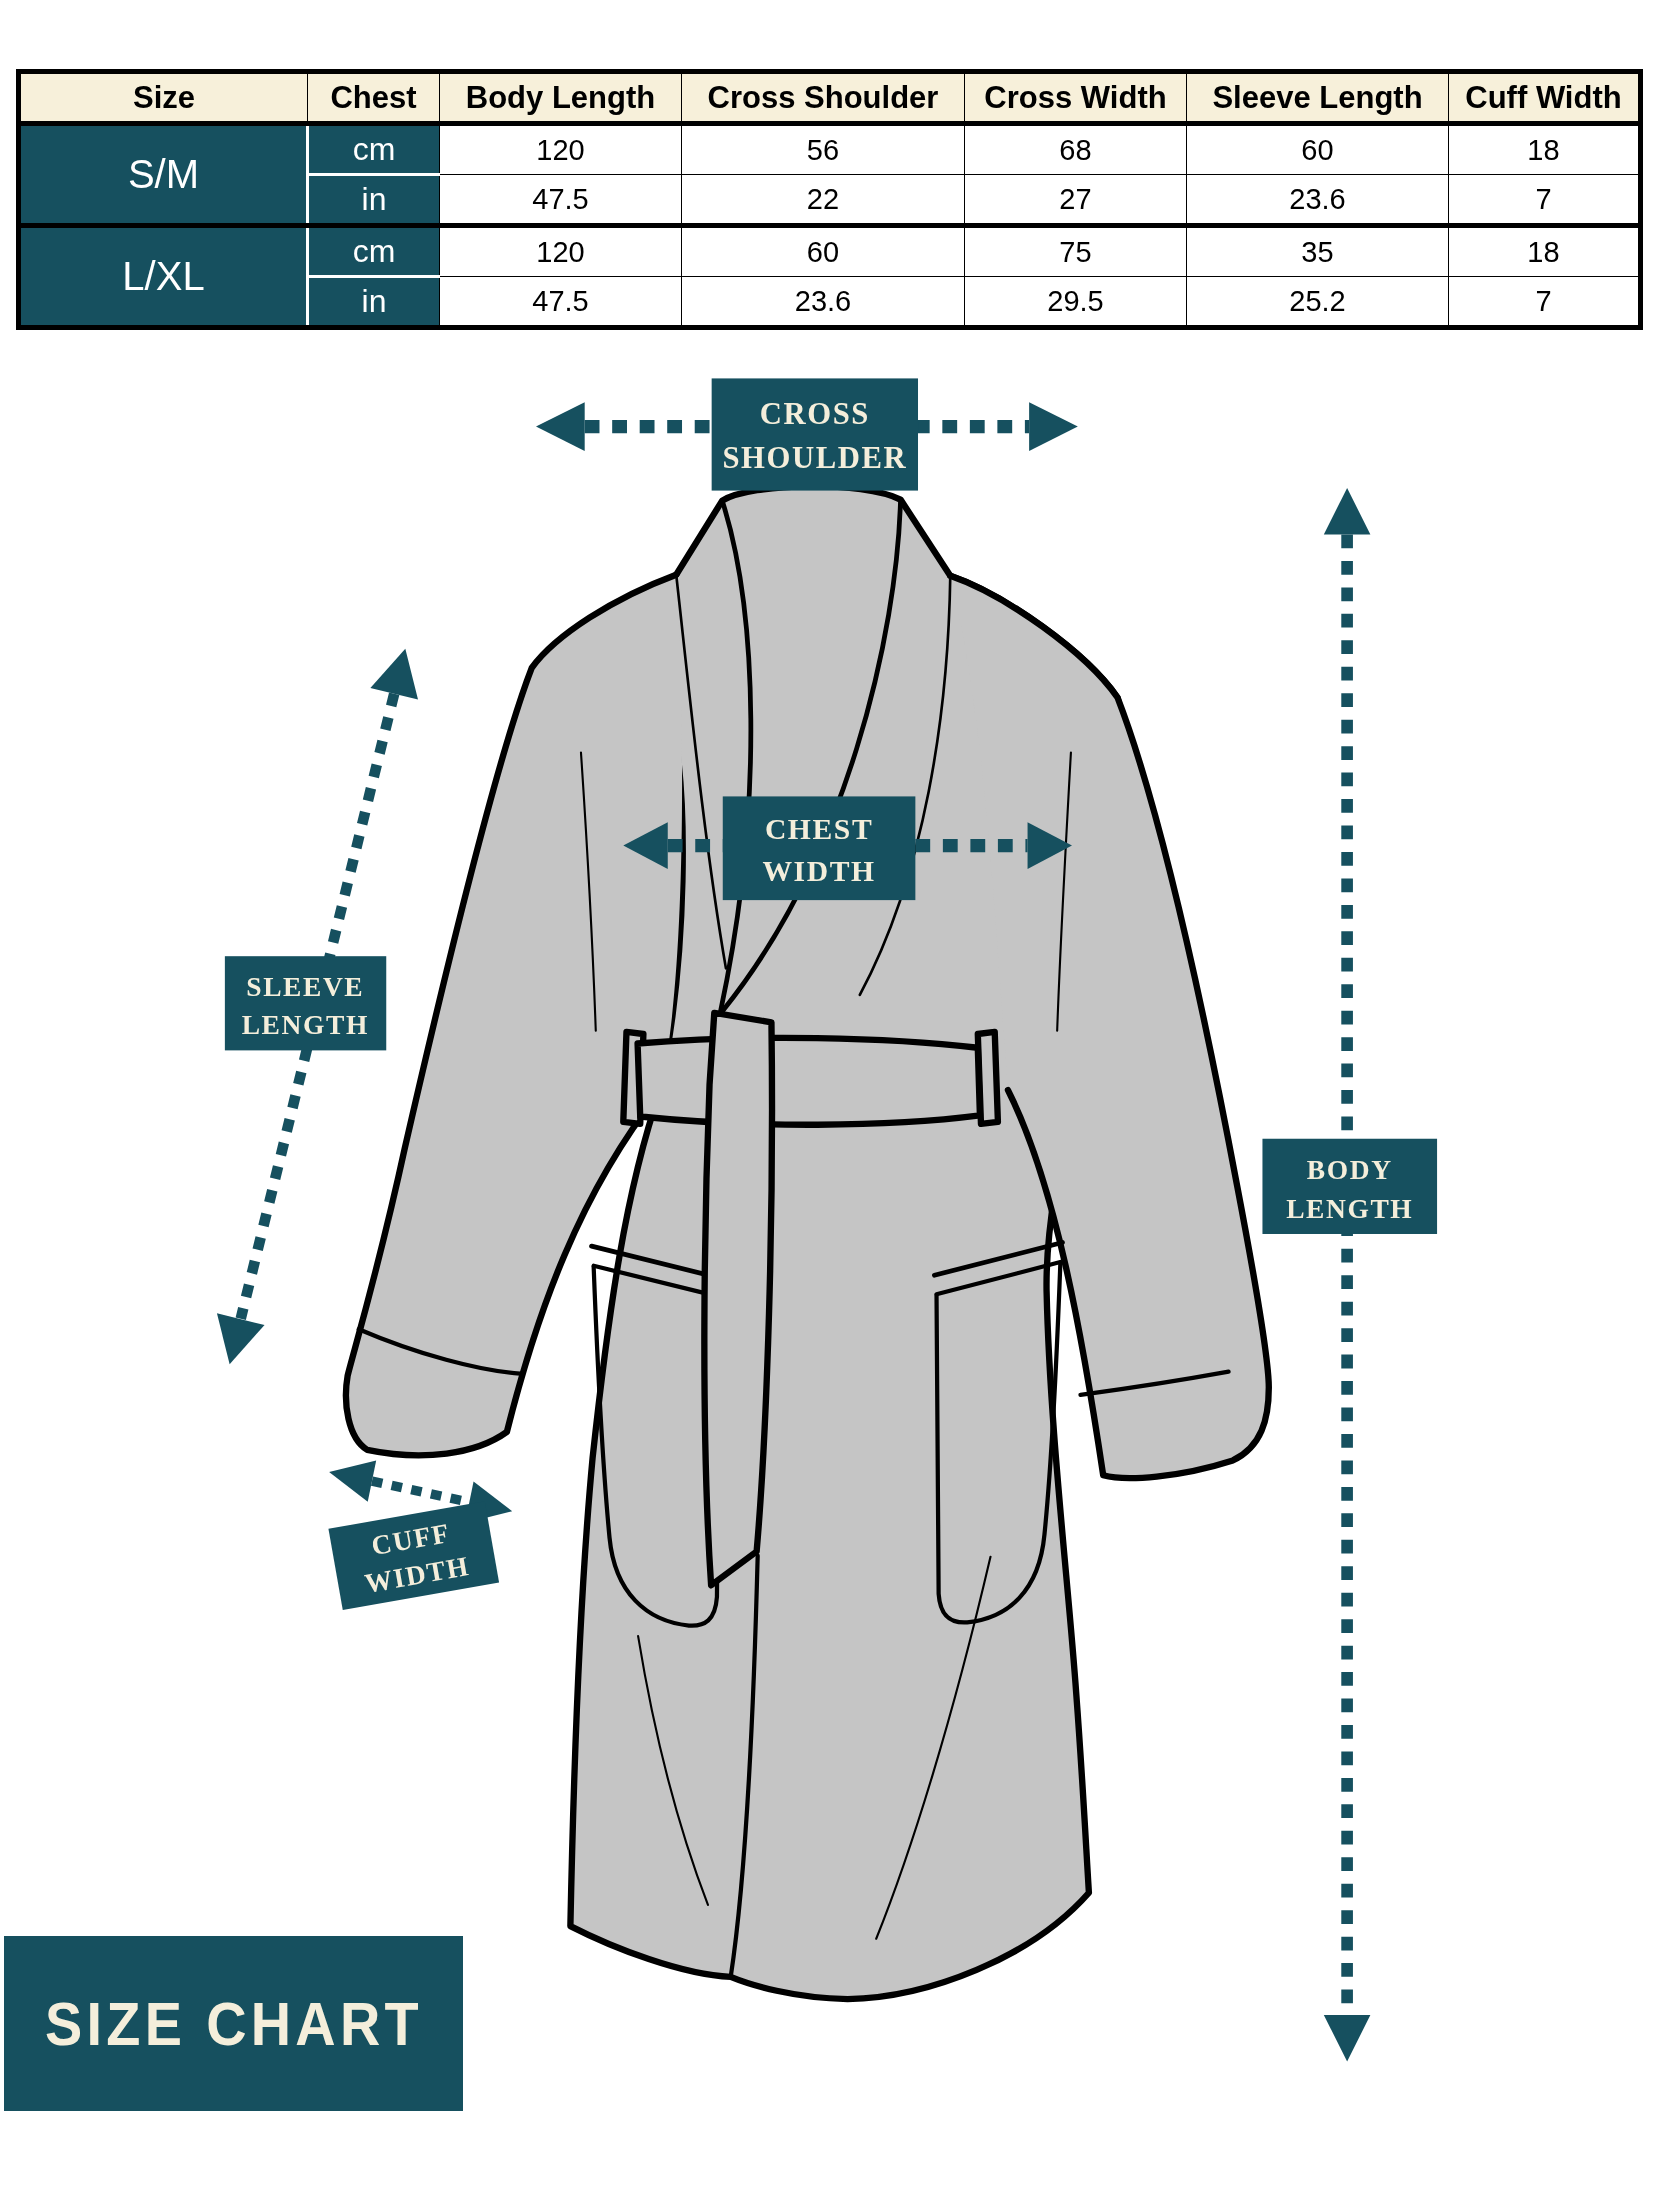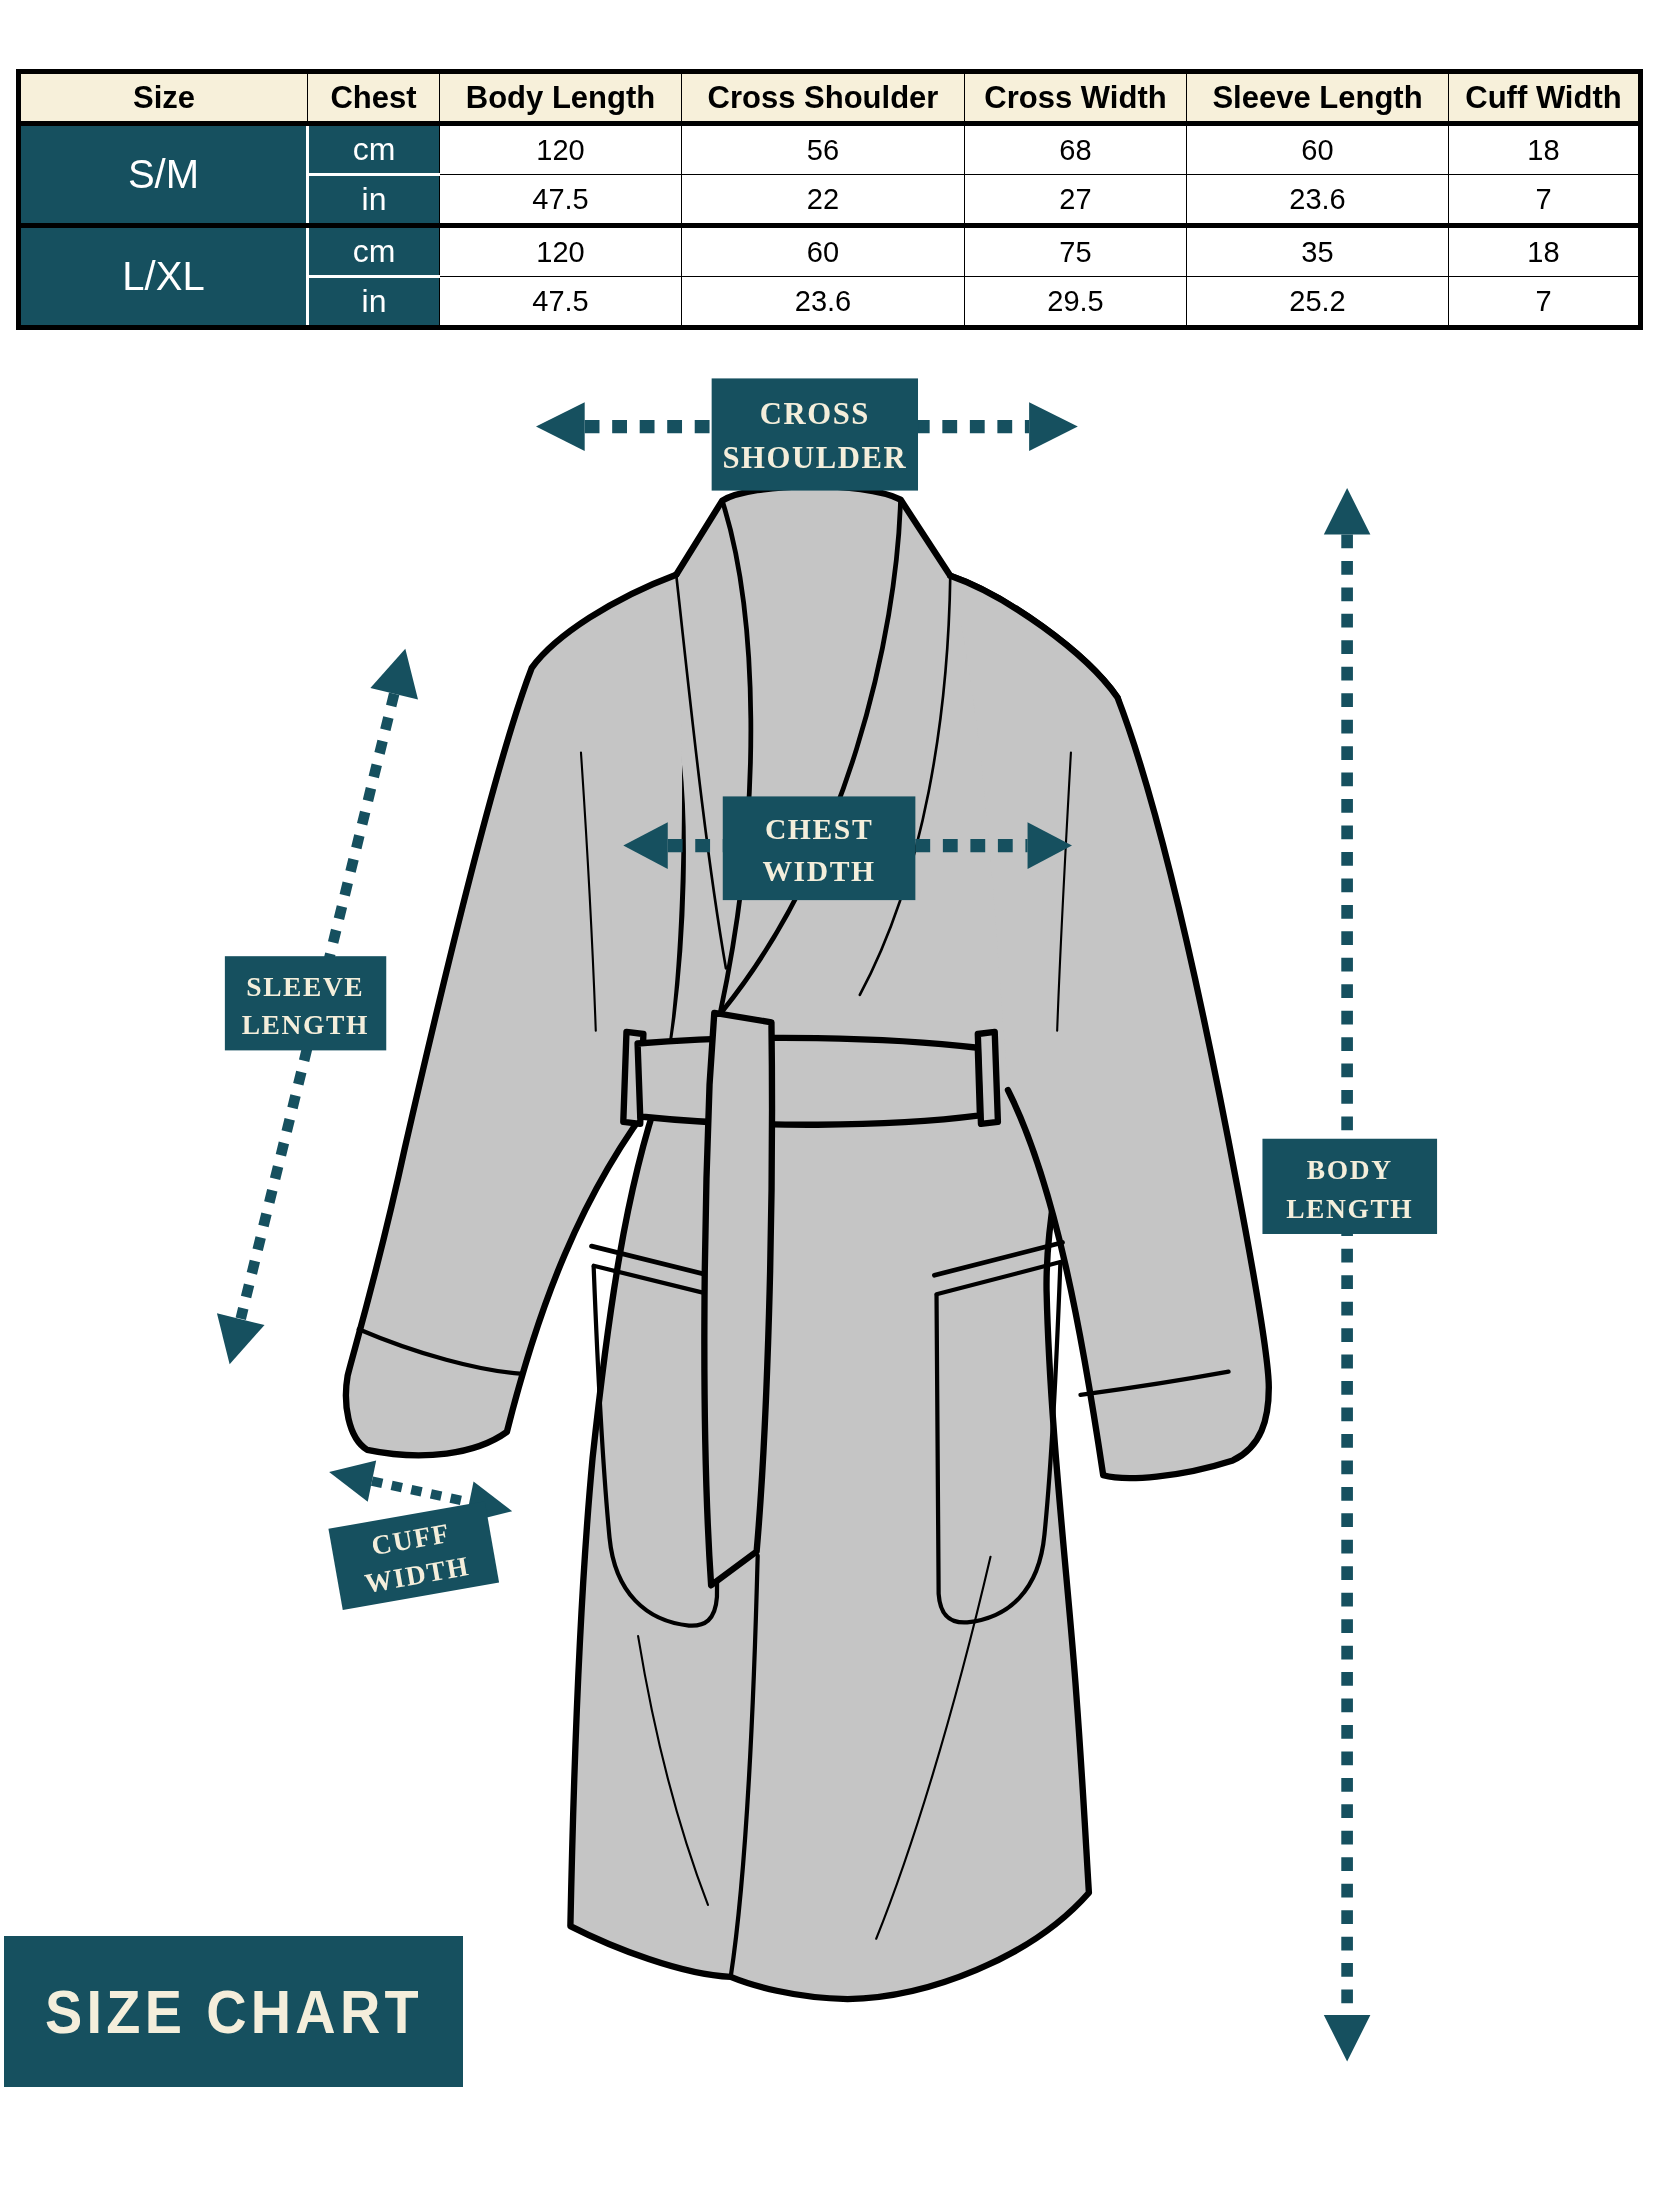--- a/index.html
+++ b/index.html
@@ -34,21 +34,21 @@
   .dash{stroke:var(--teal);fill:none;}
   .head{fill:var(--teal);stroke:none;}
   .lblbox{fill:var(--teal);}
   .lbltxt{font-family:"Liberation Serif",serif;font-weight:bold;letter-spacing:3px;
           fill:var(--cream);text-anchor:middle;}
   .outline{fill:var(--robe-gray);stroke:var(--ink);stroke-width:12;stroke-linejoin:round;stroke-linecap:round;}
   .fillonly{fill:var(--robe-gray);stroke:none;}
   .edge{fill:none;stroke:var(--ink);stroke-linejoin:round;stroke-linecap:round;}
 
   
-  .size-chart-banner{position:absolute;left:4.2px;top:1936px;width:459px;height:151px;
+  .size-chart-banner{position:absolute;left:4.2px;top:1936px;width:459px;height:175px;
                      background:var(--teal);display:flex;align-items:center;justify-content:center;}
   .size-chart-banner span{font-family:"Liberation Sans",sans-serif;font-weight:bold;font-size:62px;
                           letter-spacing:4.8px;color:var(--cream);transform:scaleX(0.9);white-space:nowrap;}
 </style>
 </head>
 <body>
 
 <div class="page">
 
   <table class="size-table">

